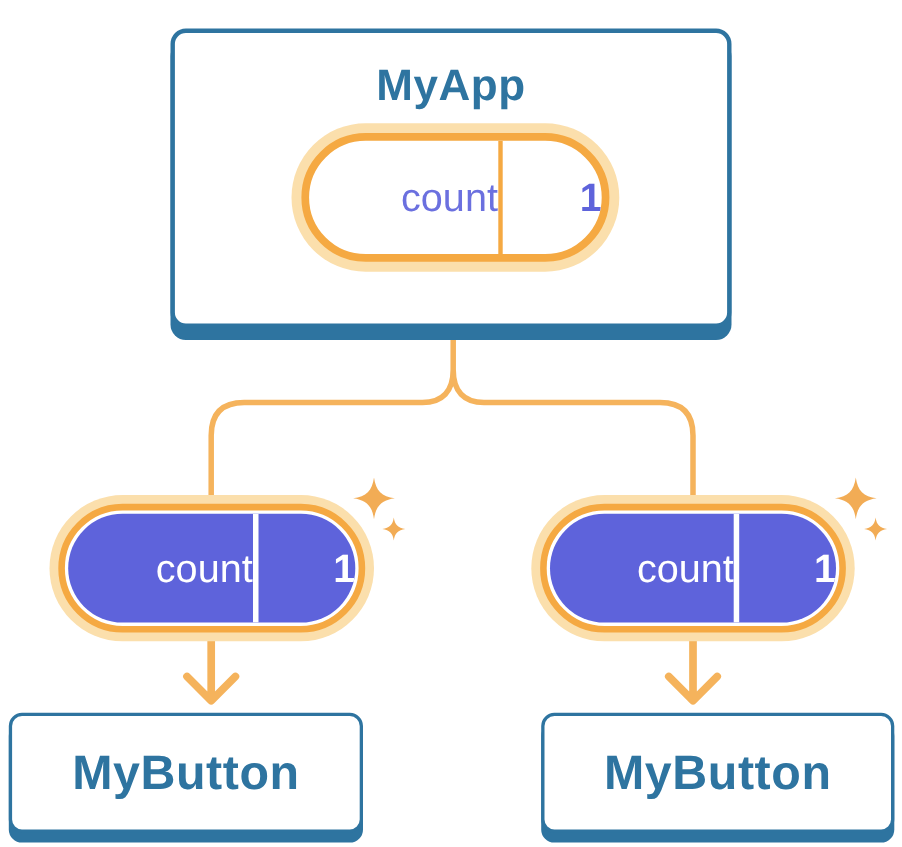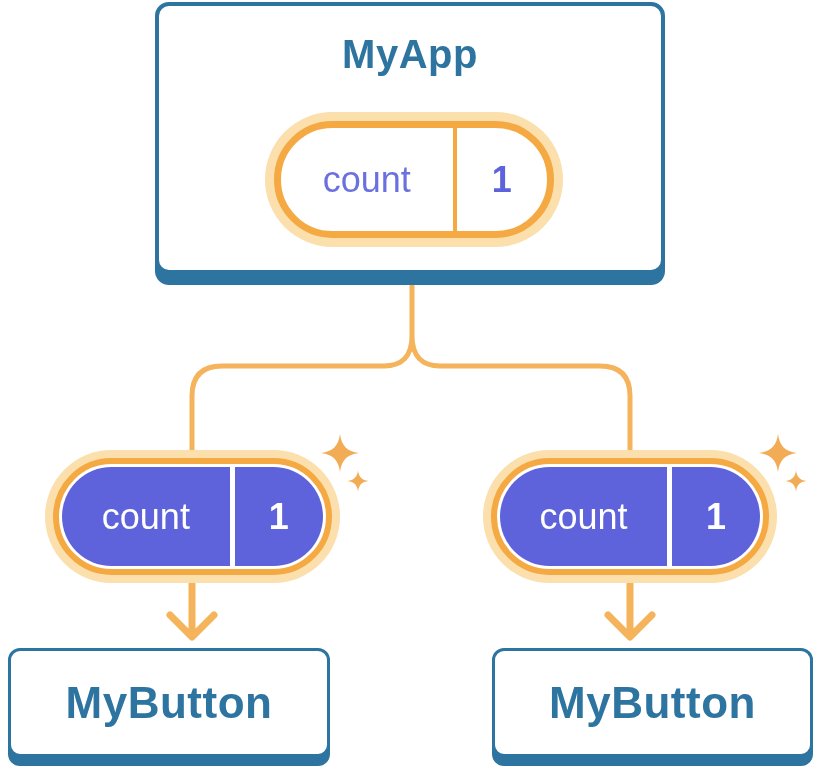--- a/index.html
+++ b/index.html
@@ -37,21 +37,21 @@
   .sparkle { fill: var(--sparkle-orange, #F2AC55); }
 
   
   .card {
     position: absolute;
     background: var(--card-bg, #ffffff);
     border: 4px solid var(--card-blue, #2E74A0);
     border-radius: 14px;
   }
   .root-card {
-    left: 155px; top: 2px;
+    left: 155px; top: 26px;
     width: 510px; height: 272px;
     box-shadow: 0 11px 0 var(--card-blue, #2E74A0);
     text-align: center;
   }
   .root-card .card-title {
     margin-top: 26px;
     font-size: 40px;
     font-weight: bold;
     color: var(--card-blue, #2E74A0);
     letter-spacing: 0.5px;
@@ -101,21 +101,21 @@
   .pill-inner {
     height: 100%;
     border-radius: 999px;
     background: var(--pill-fill-purple, #5E63DB);
     display: flex;
     overflow: hidden;
   }
   .pill-seg {
     display: flex;
     align-items: center;
-    justify-content: center;
+    justify-content: flex-end;
   }
   .seg-label { flex: 1.9; }
   .seg-value { flex: 1; }
   .pill-divider { width: 4px; background: var(--pill-ring-orange, #F5A942); }
   .pill-inner .pill-divider { width: 5px; background: #ffffff; }
 
   .pill-root .pill-name  { font-size: 36px; color: var(--pill-text-purple, #6B70DF); }
   .pill-root .pill-value { font-size: 36px; font-weight: bold; color: var(--pill-fill-purple, #5E63DB); }
   .pill-child .pill-name  { font-size: 36px; color: #ffffff; }
   .pill-child .pill-value { font-size: 36px; font-weight: bold; color: #ffffff; }

